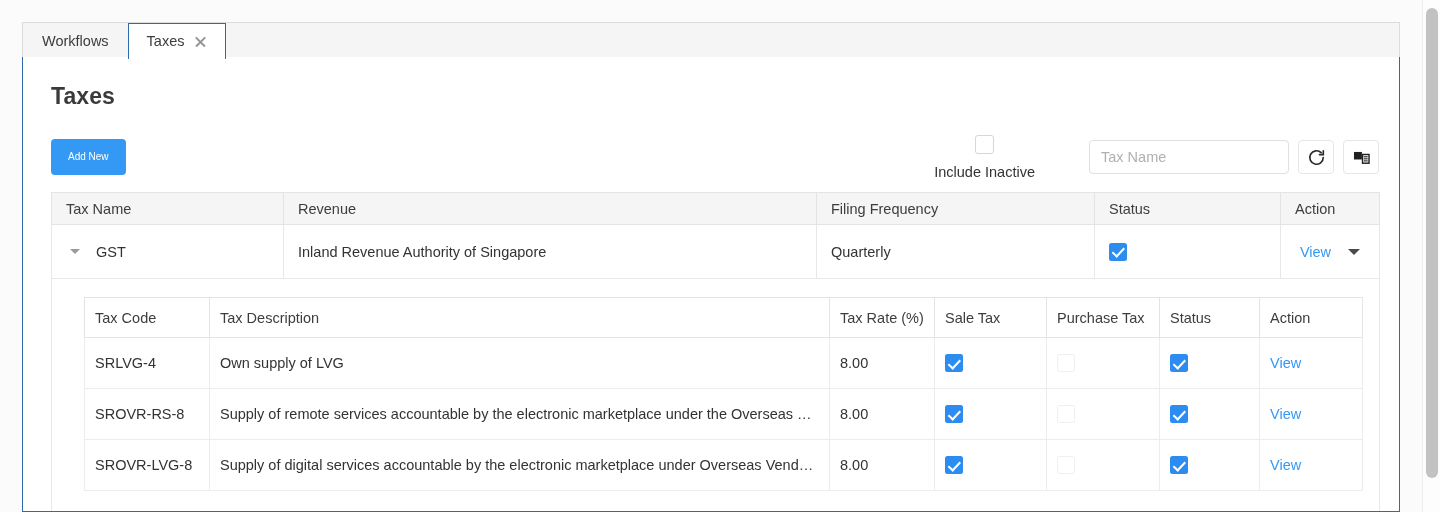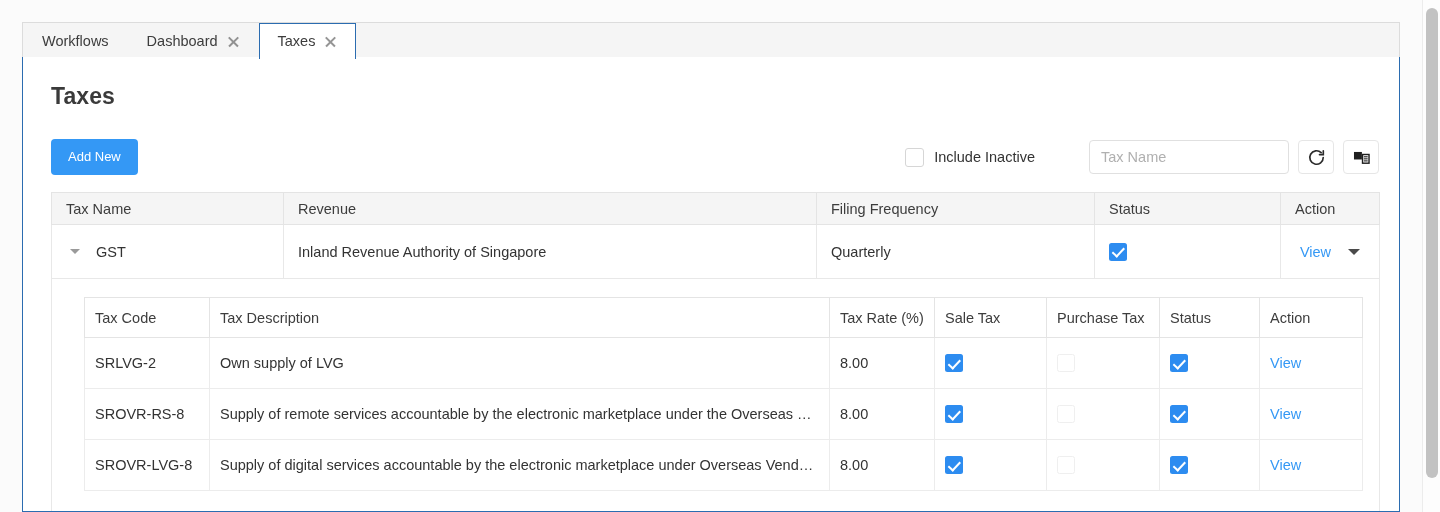--- a/index.html
+++ b/index.html
@@ -135,41 +135,42 @@
     left: 28px; top: 82px;
     width: 1328px; height: 36px;
   }
   .btn-primary {
     position: absolute;
     left: 0; top: 0;
     height: 36px;
     padding: 0 17px;
     background: #3498f5;
     color: #ffffff;
-    font-size: 13px;
+    font-size: 10px;
     border: none;
     border-radius: 4px;
     cursor: pointer;
     font-family: "Liberation Sans", sans-serif;
     line-height: 36px;
   }
   .toolbar-right {
     position: absolute;
     right: 0; top: 0;
     height: 36px;
     display: flex;
     align-items: center;
     gap: 0;
   }
   .chk-wrap {
     display: flex;
     align-items: center;
     gap: 10px;
     margin-right: 54px;
     cursor: pointer;
+    flex-direction: column;
   }
   .chk {
     width: 19px; height: 19px;
     border: 1px solid #d6d6d6;
     border-radius: 3px;
     background: #ffffff;
     flex: none;
   }
   .chk-label {
     font-size: 14.5px;
@@ -336,24 +337,20 @@
 <div id="app">
   <div class="outer-pad"></div>
 
   <div class="tabbar">
     <div class="tabs">
 
       <div class="tab">
         <span class="tab-label">Workflows</span>
       </div>
 
-      <div class="tab">
-        <span class="tab-label">Dashboard</span>
-        <span class="tab-close"></span>
-      </div>
 
       <div class="tab active">
         <span class="tab-label">Taxes</span>
         <span class="tab-close"></span>
       </div>
 
     </div>
   </div>
 
   <div class="panel">
@@ -453,21 +450,21 @@
                       <th>Tax Rate (%)</th>
                       <th class="th-c">Sale Tax</th>
                       <th class="th-c">Purchase Tax</th>
                       <th class="th-c">Status</th>
                       <th class="th-c">Action</th>
                     </tr>
                   </thead>
                   <tbody>
 
                     <tr>
-                      <td>SRLVG-2</td>
+                      <td>SRLVG-4</td>
                       <td>
                         <span class="ellip">Own supply of LVG</span>
                       </td>
                       <td>8.00</td>
                       <td class="td-c">
                         <span class="chk-on"></span>
                       </td>
                       <td class="td-c">
                         <span class="chk-off"></span>
                       </td>

